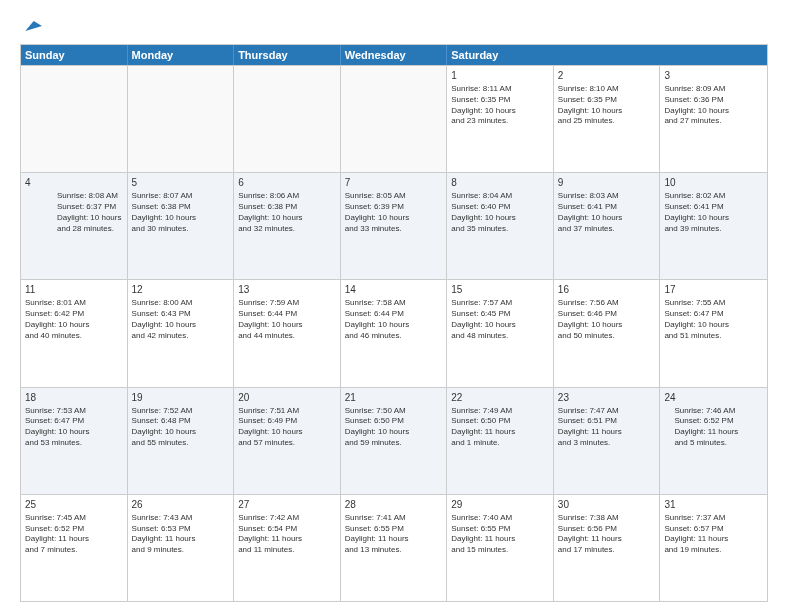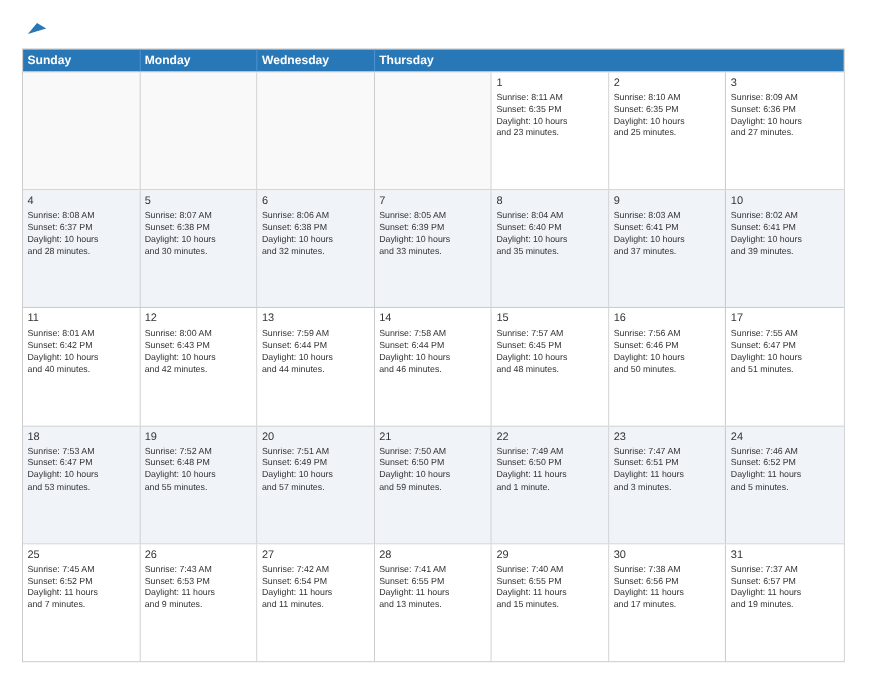--- a/index.html
+++ b/index.html
@@ -130,22 +130,23 @@
     <div class="title-area">
       <div class="month-title"></div>
       <div class="location"></div>
     </div>
   </div>
 
   <div class="calendar">
     <div class="cal-header">
     <div class="cal-header-cell">Sunday</div>
         <div class="cal-header-cell">Monday</div>
+        <div class="cal-header-cell">Thursday</div>
         <div class="cal-header-cell">Wednesday</div>
-        <div class="cal-header-cell">Thursday</div>
+        <div class="cal-header-cell">Saturday</div>
       </div>
     <div class="cal-body">
     <div class="cal-row">
           <div class="cal-cell empty"></div>
           <div class="cal-cell empty"></div>
           <div class="cal-cell empty"></div>
           <div class="cal-cell empty"></div>
           <div class="cal-cell">
             <span class="day-num">1</span>
             <div class="cell-text" style="white-space: pre-line;">Sunrise: 8:11 AM
@@ -164,21 +165,21 @@
             <span class="day-num">3</span>
             <div class="cell-text" style="white-space: pre-line;">Sunrise: 8:09 AM
 Sunset: 6:36 PM
 Daylight: 10 hours
 and 27 minutes.</div>
           </div>
         </div>
         <div class="cal-row">
           <div class="cal-cell shaded">
             <span class="day-num">4</span>
-            <div class="cell-text" style="white-space: pre-line;">Sunrise: 8:08 AM
+            <div class="cell-text" style="white-space: pre-line; margin-left: 32px;">Sunrise: 8:08 AM
 Sunset: 6:37 PM
 Daylight: 10 hours
 and 28 minutes.</div>
           </div>
           <div class="cal-cell shaded">
             <span class="day-num">5</span>
             <div class="cell-text" style="white-space: pre-line;">Sunrise: 8:07 AM
 Sunset: 6:38 PM
 Daylight: 10 hours
 and 30 minutes.</div>
@@ -308,21 +309,21 @@
           </div>
           <div class="cal-cell shaded">
             <span class="day-num">23</span>
             <div class="cell-text" style="white-space: pre-line;">Sunrise: 7:47 AM
 Sunset: 6:51 PM
 Daylight: 11 hours
 and 3 minutes.</div>
           </div>
           <div class="cal-cell shaded">
             <span class="day-num">24</span>
-            <div class="cell-text" style="white-space: pre-line;">Sunrise: 7:46 AM
+            <div class="cell-text" style="white-space: pre-line; margin-left: 10px;">Sunrise: 7:46 AM
 Sunset: 6:52 PM
 Daylight: 11 hours
 and 5 minutes.</div>
           </div>
         </div>
         <div class="cal-row">
           <div class="cal-cell">
             <span class="day-num">25</span>
             <div class="cell-text" style="white-space: pre-line;">Sunrise: 7:45 AM
 Sunset: 6:52 PM

